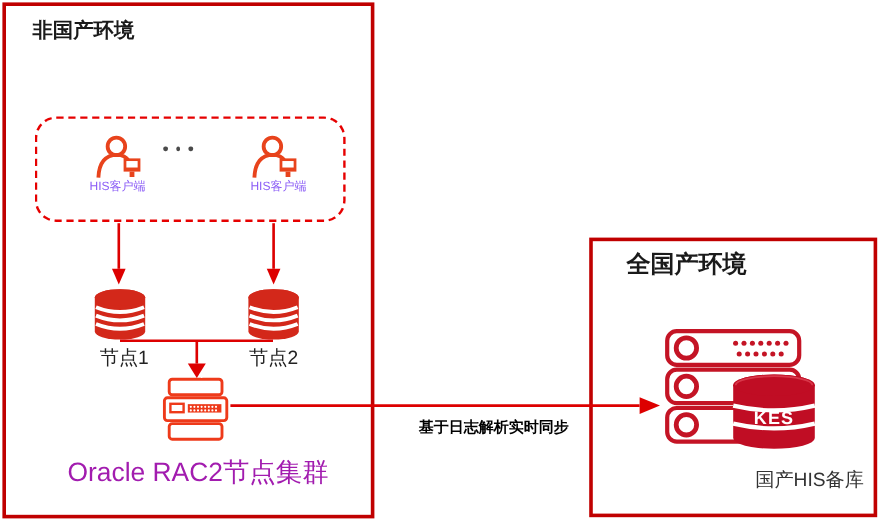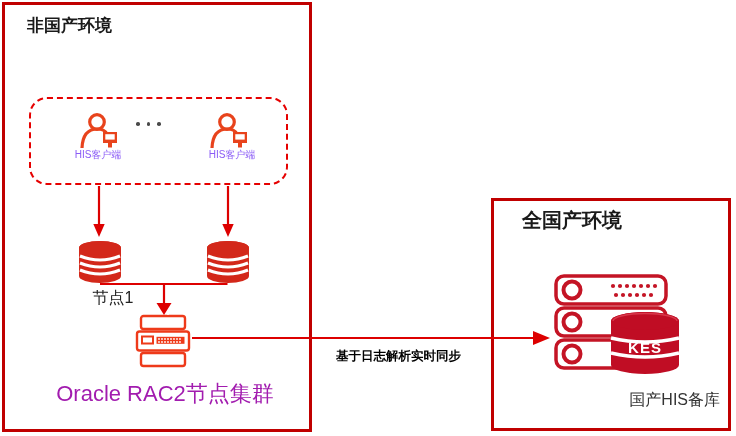--- a/index.html
+++ b/index.html
@@ -82,21 +82,22 @@
     <path class="db-stripe" d="M2 30 Q22 38 42 30"></path>
   </svg>
   <svg class="abs" style="left:206px;top:240px;" width="44" height="44" viewBox="0 0 44 44">
     <path class="db-fill" d="M1 8 A21 7 0 0 1 43 8 L43 36 A21 7 0 0 1 1 36 Z"></path>
     <ellipse class="db-fill" cx="22" cy="8" rx="21" ry="7"></ellipse>
     <path class="db-stripe" d="M2 16 Q22 24 42 16"></path>
     <path class="db-stripe" d="M2 23 Q22 31 42 23"></path>
     <path class="db-stripe" d="M2 30 Q22 38 42 30"></path>
   </svg>
 
-  <div class="abs center-text node-label" style="left:73px;top:288px;width:80px;">节点1</div>
+  <div class="abs center-text node-label" style="left:44px;top:288px;width:80px;text-align:right;">节点1</div>
+  <div class="abs center-text node-label" style="left:188px;top:288px;width:80px;">节点2</div>
 
   <svg class="abs" style="left:134px;top:314px;" width="58" height="56" viewBox="0 0 58 56">
     <rect class="srv-unit" x="7" y="2" width="44" height="13" rx="2.5"></rect>
     <rect class="srv-unit" x="3" y="17.5" width="52" height="19" rx="2.5"></rect>
     <rect x="8" y="22.5" width="11" height="7" fill="#fff" stroke="var(--server-left)" stroke-width="2"></rect>
     <g>
       <rect class="srv-detail" x="22.5" y="22.8" width="28" height="7"></rect>
       <g fill="#fff">
         <circle cx="25" cy="25" r="0.9"></circle>
           <circle cx="28" cy="25" r="0.9"></circle>
@@ -115,21 +116,21 @@
           <circle cx="40" cy="28" r="0.9"></circle>
           <circle cx="43" cy="28" r="0.9"></circle>
           <circle cx="46" cy="28" r="0.9"></circle>
       </g>
     </g>
     <rect class="srv-unit" x="7" y="39" width="44" height="13" rx="2.5"></rect>
   </svg>
 
   <div class="abs center-text cluster-label" style="left:40px;top:379px;width:250px;">Oracle RAC2节点集群</div>
 
-  <div class="abs sync-label" style="left:336px;top:348px;">基于日志解析实时同步</div>
+  <div class="abs sync-label" style="left:349px;top:348px;">基于日志解析实时同步</div>
 
   <div class="abs panel" style="left:491px;top:198px;width:240px;height:233px;"></div>
   <div class="abs panel-title" style="left:507px;top:207px;font-size:20px;margin-left:15px;">全国产环境</div>
 
   <svg class="abs" style="left:552px;top:272px;" width="130" height="106" viewBox="0 0 130 106">
     <rect class="rack-unit" x="4" y="4" width="110" height="28" rx="8"></rect>
     <rect class="rack-unit" x="4" y="36" width="110" height="28" rx="8"></rect>
     <rect class="rack-unit" x="4" y="68" width="110" height="28" rx="8"></rect>
     <circle class="rack-ring" cx="20" cy="18" r="8.5"></circle>
     <circle class="rack-ring" cx="20" cy="50" r="8.5"></circle>

